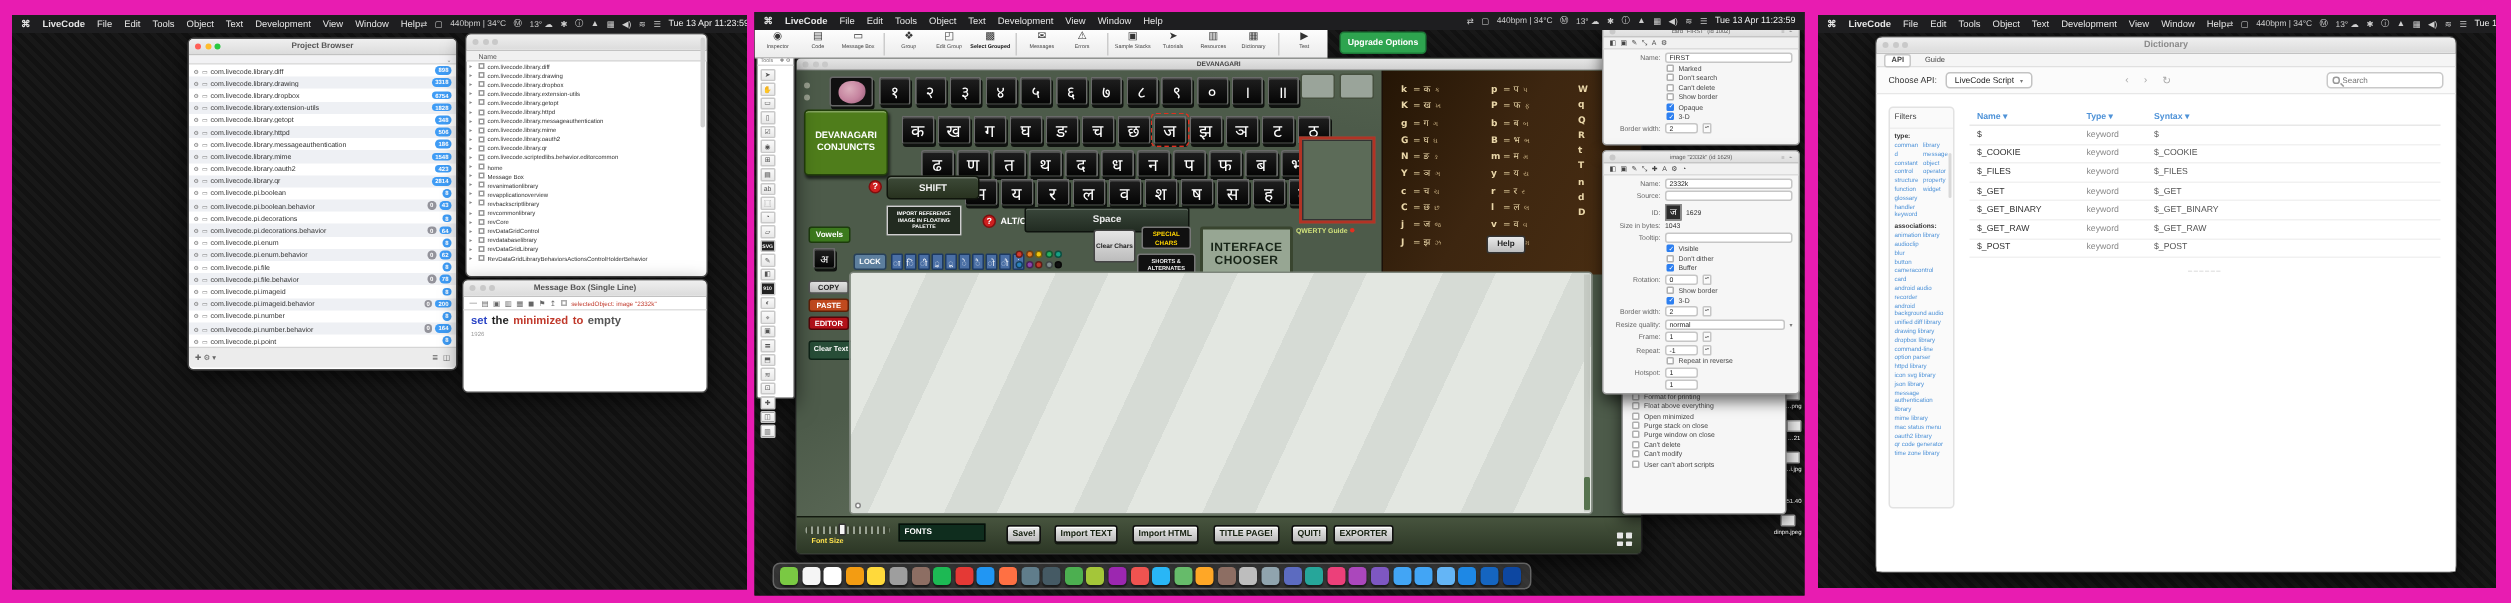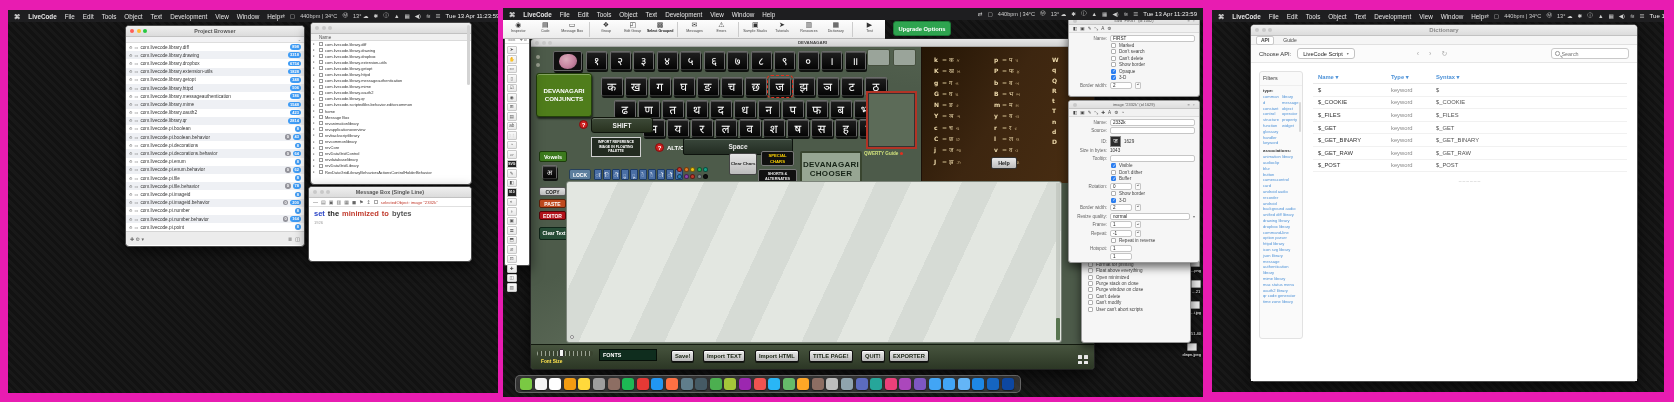--- a/index.html
+++ b/index.html
@@ -571,21 +571,21 @@
         <span>⚑</span>
         <span>↥</span>
         <span class="mb-chk"></span>
         <span class="mb-obj">selectedObject: image "2332k"</span>
       </div>
     <div class="mb-cmd" id="mb-cmd">
         <span style="color:#2b45c6">set</span>
         <span style="color:#222222">the</span>
         <span style="color:#c0392b">minimized</span>
         <span style="color:#c0392b">to</span>
-        <span style="color:#555555">bytes</span>
+        <span style="color:#555555">empty</span>
       </div>
     <div class="mb-result">1926</div>
   </div>
 </div>
 
 <div class="screen" id="screen-mid">
   <div class="menubar">
     <div class="menu-items">
         <span class="app">⌘</span>
         <span class="app">LiveCode</span>
@@ -865,21 +865,21 @@
           <span class="cdot" style="background:#16a085"></span>
           <span class="cdot" style="background:#2980b9"></span>
           <span class="cdot" style="background:#8e44ad"></span>
           <span class="cdot" style="background:#c0392b"></span>
           <span class="cdot" style="background:#7f8c8d"></span>
           <span class="cdot" style="background:#111111"></span>
         </div>
       <div class="chip clearchars-chip">Clear Chars</div>
       <div class="chip special-chip">SPECIAL CHARS</div>
       <div class="chip shorts-chip">SHORTS &amp; ALTERNATES</div>
-      <div class="chip ifc-chip">DEVANAGARI CHOOSER</div>
+      <div class="chip ifc-chip">INTERFACE CHOOSER</div>
 
       <div class="white-area">
         <div class="wa-scroll"></div>
         <div class="wa-thumb"></div>
         <div class="wa-dot"></div>
       </div>
     </div>
     <div class="kb-bottombar">
       <div class="fs-slider">
           <div class="fs-thumb"></div>

